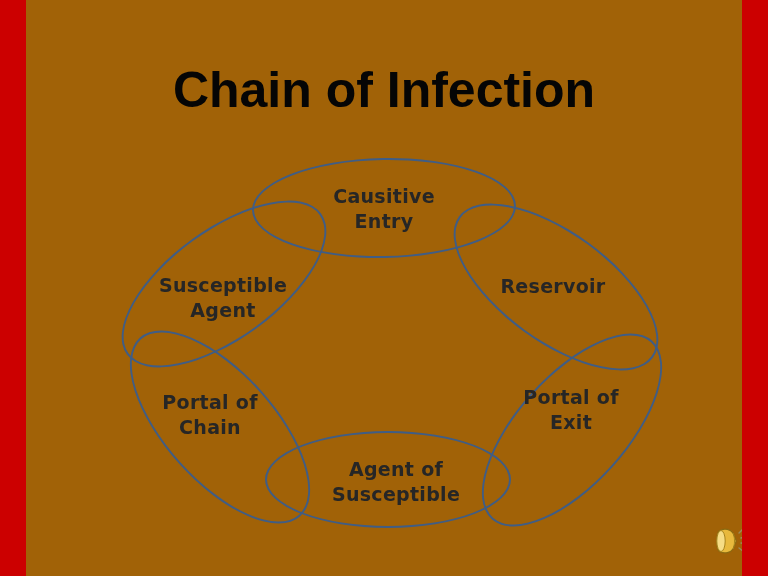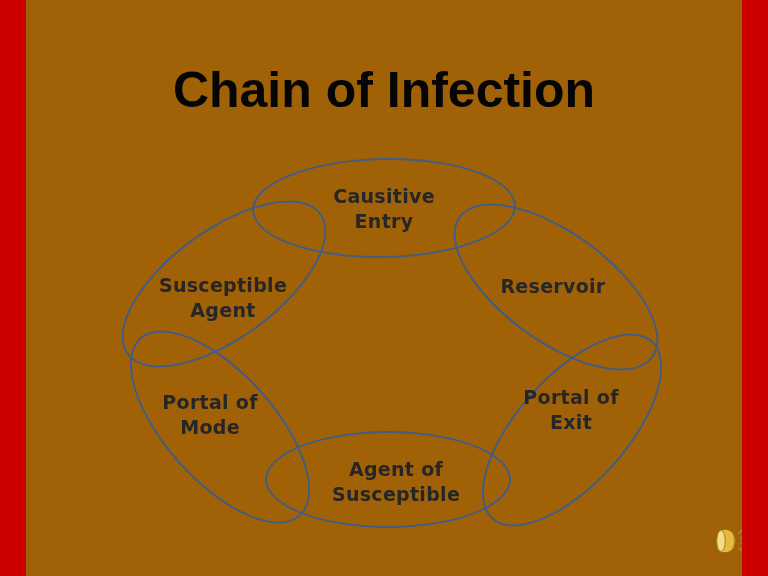--- a/index.html
+++ b/index.html
@@ -88,21 +88,21 @@
       <span>Exit</span>
     </div>
 
     <div class="label l-mode">
       <span>Agent of</span>
       <span>Susceptible</span>
     </div>
 
     <div class="label l-portal-entry">
       <span>Portal of</span>
-      <span>Mode</span>
+      <span>Chain</span>
     </div>
 
     <div class="label l-susceptible">
       <span>Susceptible</span>
       <span>Agent</span>
     </div>
 
   </div>
 
   <div class="audio">

